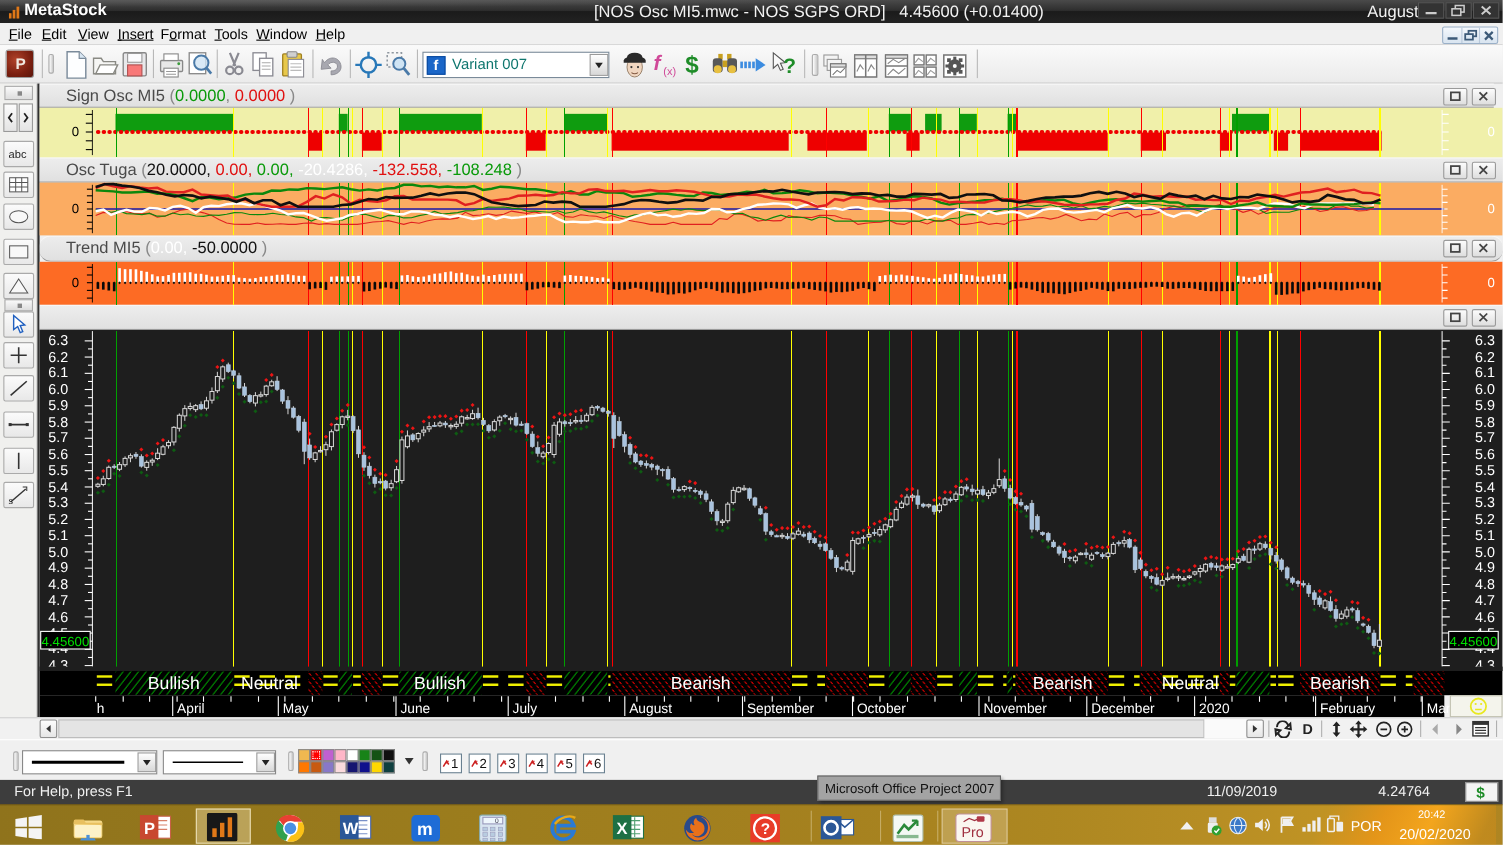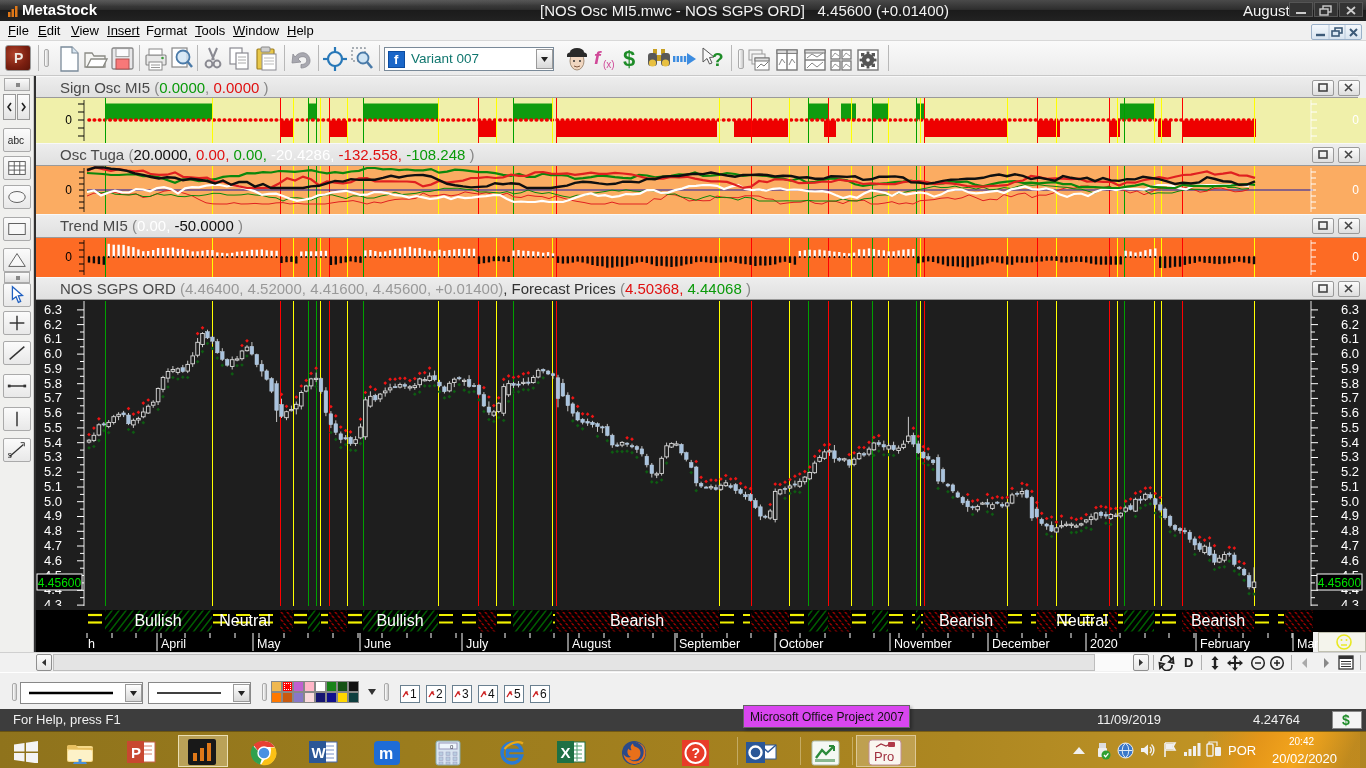--- a/index.html
+++ b/index.html
@@ -296,31 +296,30 @@
   </div>
 <div class="abs" style="left:36px;top:143px;width:1330px;height:23px;background:linear-gradient(#ededed,#e0e0e0);border-top:1px solid #f8f8f8;border-bottom:1px solid #9a9a9a;">
     <span class="abs" style="left:24px;top:2px;font-size:15px;color:#4a4a4a;">Osc Tuga <span style="color:#888">(</span><span style="color:#111">20.0000,</span> <span style="color:#e01010">0.00,</span> <span style="color:#0a9a0a">0.00,</span> <span style="color:#fff">-20.4286,</span> <span style="color:#e01010">-132.558,</span> <span style="color:#0a9a0a">-108.248</span> <span style="color:#888">)</span></span>
     <div class="hdrbtn" style="left:1276px;top:3px;"><svg width="20" height="14">
         <rect x="6" y="3" width="8" height="7" fill="none" stroke="#444" stroke-width="1.6"></rect>
       </svg></div>
     <div class="hdrbtn" style="left:1302px;top:3px;"><svg width="20" height="14">
         <path d="M6 3 L13 10 M13 3 L6 10" stroke="#444" stroke-width="1.6"></path>
       </svg></div>
   </div>
-<div class="abs" style="left:36px;top:214px;width:1330px;height:24px;background:linear-gradient(#ededed,#e0e0e0);border-top:1px solid #f8f8f8;border-bottom:1px solid #9a9a9a;">
+<div class="abs" style="left:36px;top:214px;width:1330px;height:24px;background:linear-gradient(#ededed,#e0e0e0);border-top:1px solid #f8f8f8;border-bottom:1px solid #9a9a9a;border-radius:10px;">
     <span class="abs" style="left:24px;top:2px;font-size:15px;color:#4a4a4a;">Trend MI5 <span style="color:#888">(</span><span style="color:#fff">0.00,</span> <span style="color:#111">-50.0000</span> <span style="color:#888">)</span></span>
     <div class="hdrbtn" style="left:1276px;top:3px;"><svg width="20" height="14">
         <rect x="6" y="3" width="8" height="7" fill="none" stroke="#444" stroke-width="1.6"></rect>
       </svg></div>
     <div class="hdrbtn" style="left:1302px;top:3px;"><svg width="20" height="14">
         <path d="M6 3 L13 10 M13 3 L6 10" stroke="#444" stroke-width="1.6"></path>
       </svg></div>
   </div>
 <div class="abs" style="left:36px;top:277px;width:1330px;height:23px;background:linear-gradient(#ededed,#e0e0e0);border-top:1px solid #f8f8f8;border-bottom:1px solid #9a9a9a;">
-    <span class="abs" style="left:24px;top:2px;font-size:15px;color:#4a4a4a;">NOS SGPS ORD <span style="color:#999">(4.46400, 4.52000, 4.41600, 4.45600, +0.01400)</span><span style="color:#333">, Forecast Prices </span><span style="color:#888">(</span><span style="color:#e01010">4.50368,</span> <span style="color:#0a9a0a">4.44068</span> <span style="color:#888">)</span></span>
     <div class="hdrbtn" style="left:1276px;top:3px;"><svg width="20" height="14">
         <rect x="6" y="3" width="8" height="7" fill="none" stroke="#444" stroke-width="1.6"></rect>
       </svg></div>
     <div class="hdrbtn" style="left:1302px;top:3px;"><svg width="20" height="14">
         <path d="M6 3 L13 10 M13 3 L6 10" stroke="#444" stroke-width="1.6"></path>
       </svg></div>
   </div>
 <div class="abs" style="left:0;top:0;width:1366px;height:768px;pointer-events:none;"><svg width="1366" height="768" viewBox="0 0 1366 768" xmlns="http://www.w3.org/2000/svg" font-family="Liberation Sans, sans-serif">
       <rect x="36" y="98" width="1330" height="45" fill="#f0f0aa"></rect>
       <rect x="105" y="103.5" width="107" height="16" fill="#0f9c0f"></rect>
@@ -2175,21 +2174,21 @@
       <text x="9" y="12" font-size="12" fill="#111">6</text>
     </svg></div>
 <div class="abs" style="left:0;top:709px;width:1366px;height:22px;background:#3d3d3d;">
 <span class="abs" style="left:13px;top:3px;font-size:13px;color:#f0f0f0;">For Help, press F1</span>
 <span class="abs" style="left:1097px;top:3px;font-size:13px;color:#f0f0f0;">11/09/2019</span>
 <span class="abs" style="left:1253px;top:3px;font-size:13px;color:#f0f0f0;">4.24764</span>
 <div class="abs" style="left:1332px;top:2px;width:30px;height:18px;background:#f4f4f4;border:1px solid #888;">
       <span style="position:absolute;left:9px;top:0px;font-size:14px;font-weight:bold;color:#1e8c28;">$</span>
     </div>
 </div>
-<div class="abs" style="left:743px;top:705px;width:167px;height:23px;background:#d946ef;border:1px solid #646464;box-shadow:2px 2px 3px rgba(0,0,0,0.3);z-index:50;white-space:nowrap;overflow:hidden;">
+<div class="abs" style="left:743px;top:705px;width:167px;height:23px;background:#a3a3a3;border:1px solid #646464;box-shadow:2px 2px 3px rgba(0,0,0,0.3);z-index:50;white-space:nowrap;overflow:hidden;">
 <span style="position:absolute;left:6px;top:4px;font-size:12px;color:#111;">Microsoft Office Project 2007</span>
   </div>
 <div class="abs" style="left:0;top:731px;width:1366px;height:37px;background:linear-gradient(90deg,#8f731c,#9b7c1d 30%,#a5811f 55%,#ad8721 70%,#b68d24 80%,#c09324 88%,#ae8522);border-top:1px solid rgba(60,45,5,0.45);overflow:hidden;">
 <div class="abs" style="left:1185px;top:-6px;width:175px;height:60px;background:linear-gradient(115deg,rgba(240,150,20,0) 12%,rgba(242,152,22,0.75) 40%,rgba(250,168,28,0.9) 62%,rgba(238,148,20,0.25) 88%);"></div>
 <svg class="abs" style="left:13px;top:9px" width="26" height="22">
       <g fill="#f4f4f4">
         <path d="M1 3.5 L11.5 2 L11.5 10.5 L1 10.5 Z"></path>
         <path d="M13 1.8 L25 0 L25 10.5 L13 10.5 Z"></path>
         <path d="M1 12 L11.5 12 L11.5 20.5 L1 19 Z"></path>
         <path d="M13 12 L25 12 L25 22.5 L13 20.7 Z"></path>

